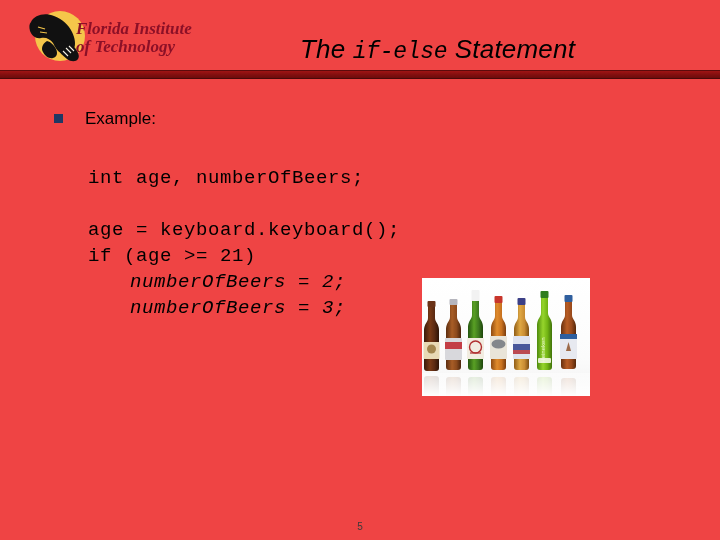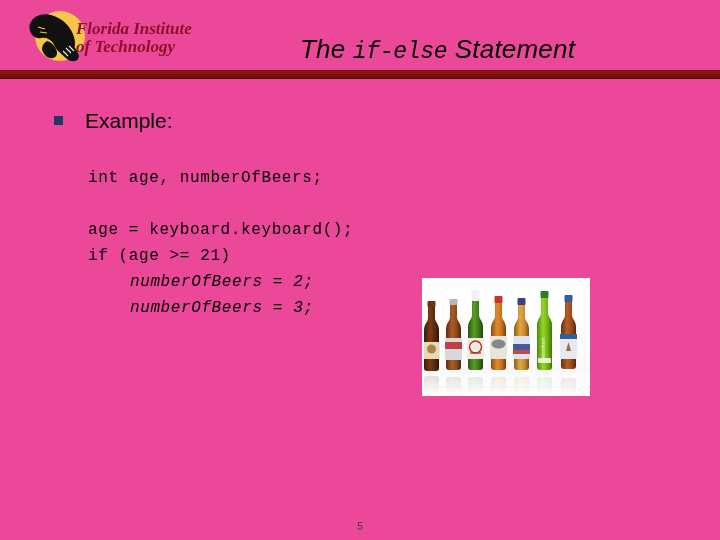--- a/index.html
+++ b/index.html
@@ -12,21 +12,21 @@
     background: #ebebeb;
     font-family: "Liberation Sans", sans-serif;
     overflow: hidden;
     position: relative;
   }
   .slide {
     position: absolute;
     inset: 0;
     width: 720px;
     height: 540px;
-    background: #ec4899;
+    background: #ef4444;
   }
 
   
   .header {
     position: absolute;
     left: 0; top: 0;
     width: 720px;
     height: 76px;
   }
   .logo {
@@ -97,31 +97,31 @@
     align-items: center;
   }
   .bullet-sq {
     width: 9px;
     height: 9px;
     background: #1f3864;
     margin-right: 22px;
     flex: 0 0 auto;
   }
   .bullet-label {
-    font-size: 21px;
+    font-size: 17px;
     color: #000;
     line-height: 1;
   }
 
   .code {
     position: absolute;
     left: 88px;
     top: 165px;
     font-family: "Liberation Mono", "DejaVu Sans Mono", monospace;
-    font-size: 16px;
+    font-size: 19px;
     color: #000;
     letter-spacing: 0.6px;
   }
   .code .line {
     height: 26px;
     line-height: 26px;
     white-space: pre;
   }
   .code .line.blank { height: 26px; }
   .code .line.indent { padding-left: 42px; font-style: italic; }

